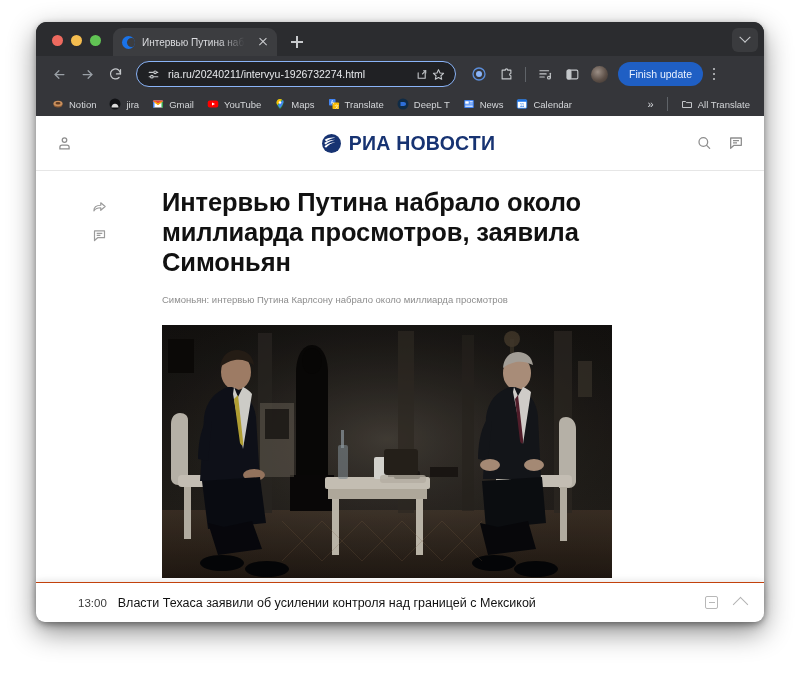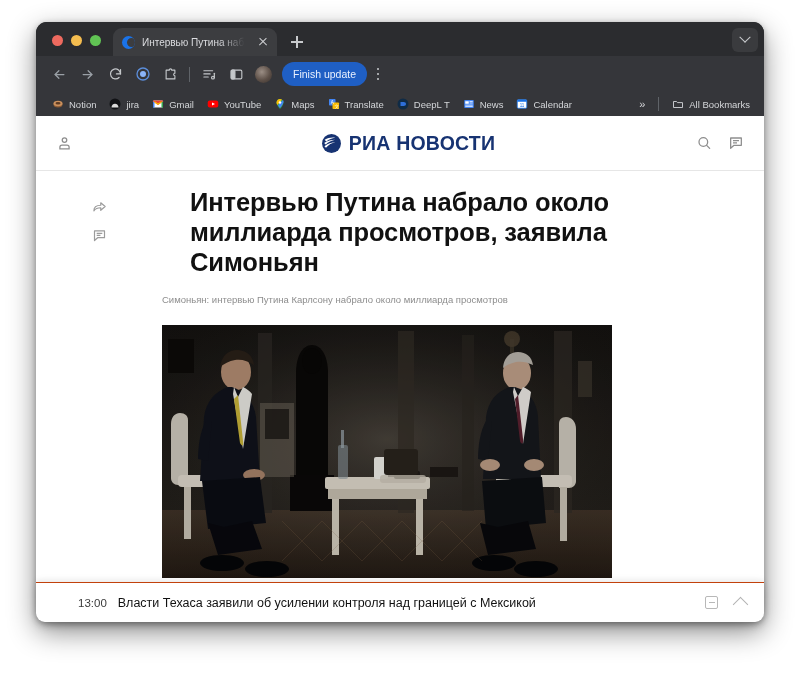--- a/index.html
+++ b/index.html
@@ -241,21 +241,20 @@
     gap: 14px;
   }
   .rail-ico { width: 15px; height: 15px; display:block; }
   .content { flex: 1; padding-right: 104px; }
   .headline {
     font-size: 25.5px;
     line-height: 1.18;
     font-weight: bold;
     color: #111111;
     letter-spacing: -0.1px;
-    margin-left: 28px;
   }
   .subhead {
     margin-top: 16px;
     font-size: 9.5px;
     color: #8d8d8d;
     line-height: 1.4;
   }
   .photo {
     margin-top: 18px;
     width: 450px;
@@ -349,20 +348,39 @@
             <polyline points="13 6 19 12 13 18"></polyline>
         </svg>
       </div>
       <div class="navbtn">
         <svg width="15" height="15" viewBox="0 0 24 24" fill="none" stroke="#c5c8cb" stroke-width="2" stroke-linecap="round">
           <path d="M20 11a8 8 0 1 0-2.3 5.7"></path>
             <polyline points="20 4 20 11 13.5 11"></polyline>
         </svg>
       </div>
 
+      <div class="omnibox">
+        <svg class="omni-icon" viewBox="0 0 24 24" fill="none" stroke="#c5c8cb" stroke-width="2" stroke-linecap="round">
+          <line x1="4" y1="8" x2="20" y2="8"></line>
+            <line x1="4" y1="16" x2="20" y2="16"></line>
+          <circle cx="15" cy="8" r="2.4" fill="#202124"></circle>
+            <circle cx="9" cy="16" r="2.4" fill="#202124"></circle>
+        </svg>
+        <span class="omni-url" title="ria.ru/20240211/intervyu-1926732274.html">ria.ru/20240211/intervyu-1926732274.html</span>
+        <span class="omni-right">
+          <svg width="13" height="13" viewBox="0 0 24 24" fill="none" stroke="#c5c8cb" stroke-width="2" stroke-linecap="round" stroke-linejoin="round">
+            <path d="M4 9v10h13V9"></path>
+              <polyline points="14 5 18 5 18 9"></polyline>
+              <line x1="18" y1="5" x2="12" y2="11"></line>
+          </svg>
+          <svg width="13" height="13" viewBox="0 0 24 24" fill="none" stroke="#c5c8cb" stroke-width="2" stroke-linejoin="round">
+            <polygon points="12 3 14.8 9.1 21.4 9.8 16.5 14.3 17.9 20.8 12 17.5 6.1 20.8 7.5 14.3 2.6 9.8 9.2 9.1"></polygon>
+          </svg>
+        </span>
+      </div>
 
       <div class="tb-icons">
         <span class="tb-btn">
           <svg width="16" height="16" viewBox="0 0 24 24" fill="none" stroke="#5b8dd9" stroke-width="2">
             <circle cx="12" cy="12" r="9"></circle>
               <circle cx="12" cy="12" r="4.5" fill="#8ab4f8" stroke="none"></circle>
           </svg>
         </span>
         <span class="tb-btn">
           <svg width="15" height="15" viewBox="0 0 24 24" fill="none" stroke="#c5c8cb" stroke-width="1.8" stroke-linejoin="round">
@@ -485,21 +503,21 @@
       </div>
 
       <span class="bm-spacer"></span>
       <span class="bm-chevrons">»</span>
       <span class="bm-divider"></span>
 
       <div class="bm">
         <svg class="bm-ico" viewBox="0 0 24 24" fill="none" stroke="#d4d6d9" stroke-width="1.8" stroke-linejoin="round">
           <path d="M3 7h6l2 2.2h10V19H3z"></path>
         </svg>
-        <span>All Bookmarks</span>
+        <span>All Translate</span>
       </div>
     </div>
 
     <div class="viewport">
 
       <div class="site-header">
         <svg class="acct-icon" viewBox="0 0 24 24" fill="none" stroke="#8e8e8e" stroke-width="1.8">
           <circle cx="12" cy="7.2" r="3.2"></circle>
             <path d="M5.5 19.5v-2.2a3 3 0 0 1 3-3h7a3 3 0 0 1 3 3v2.2z"></path>
         </svg>

